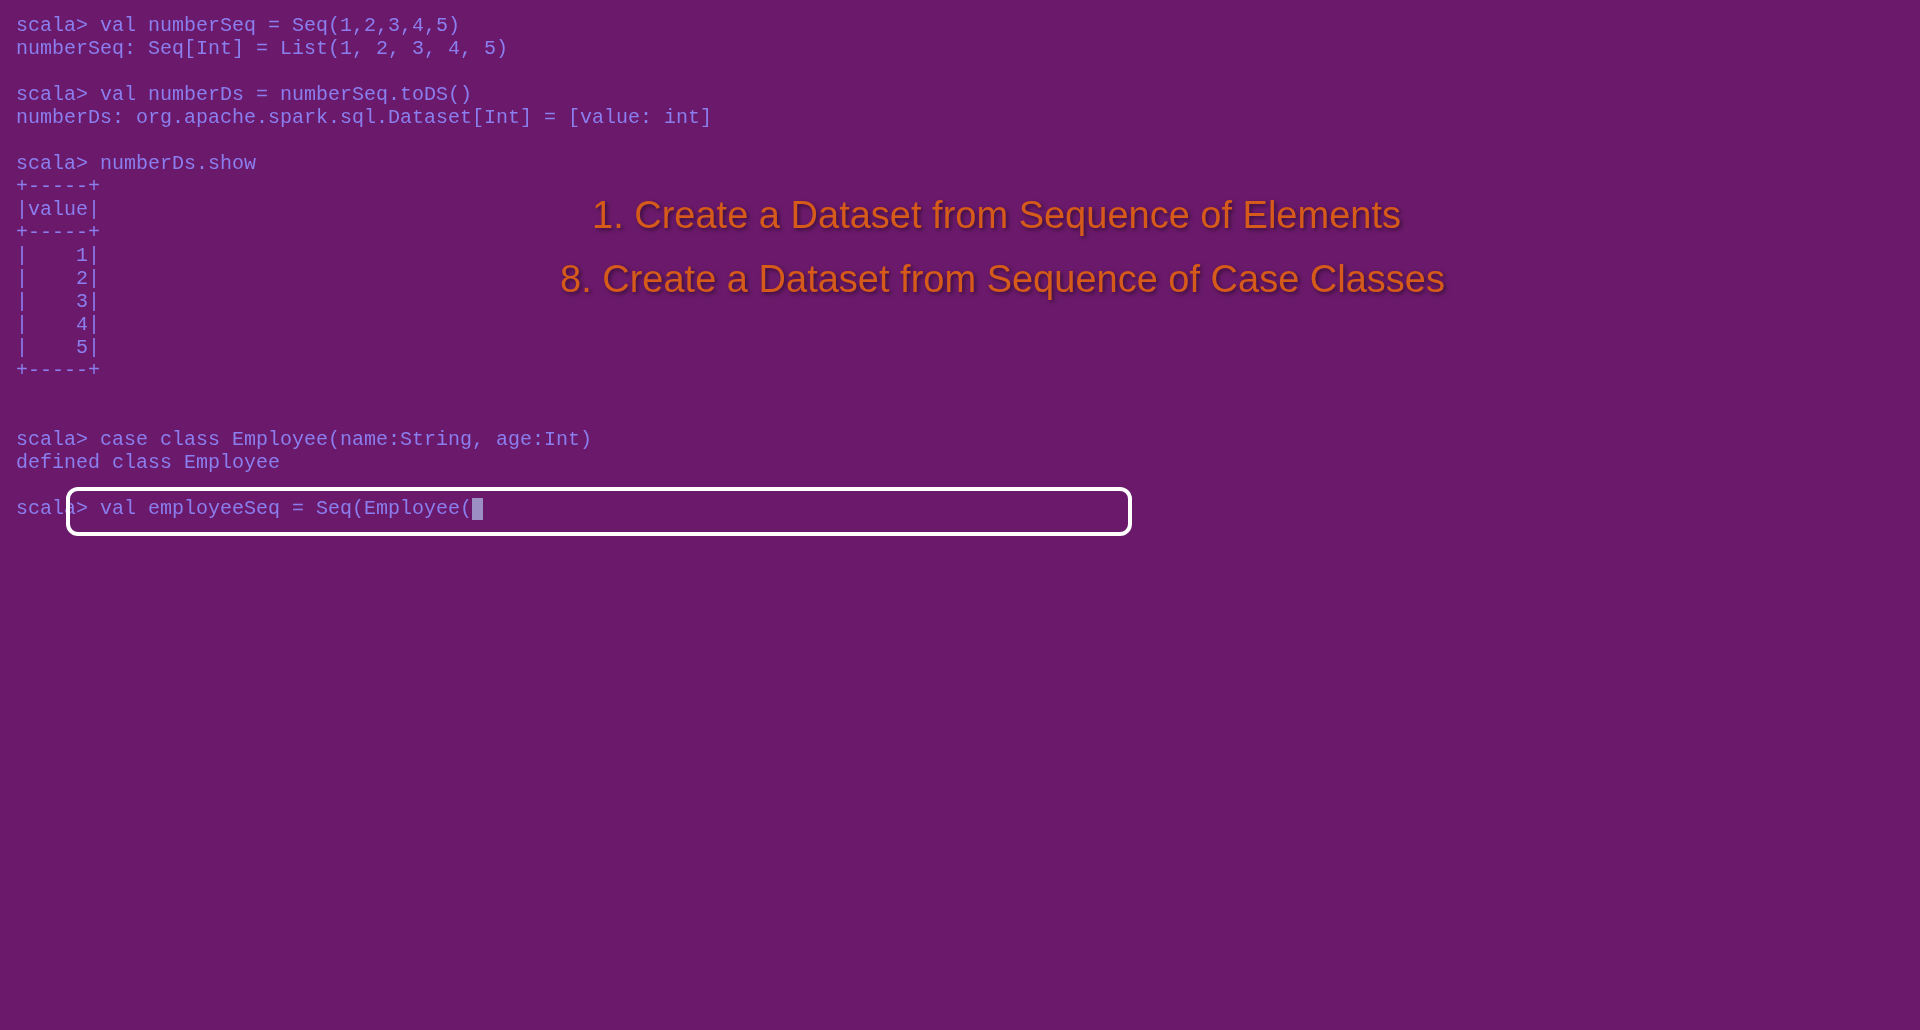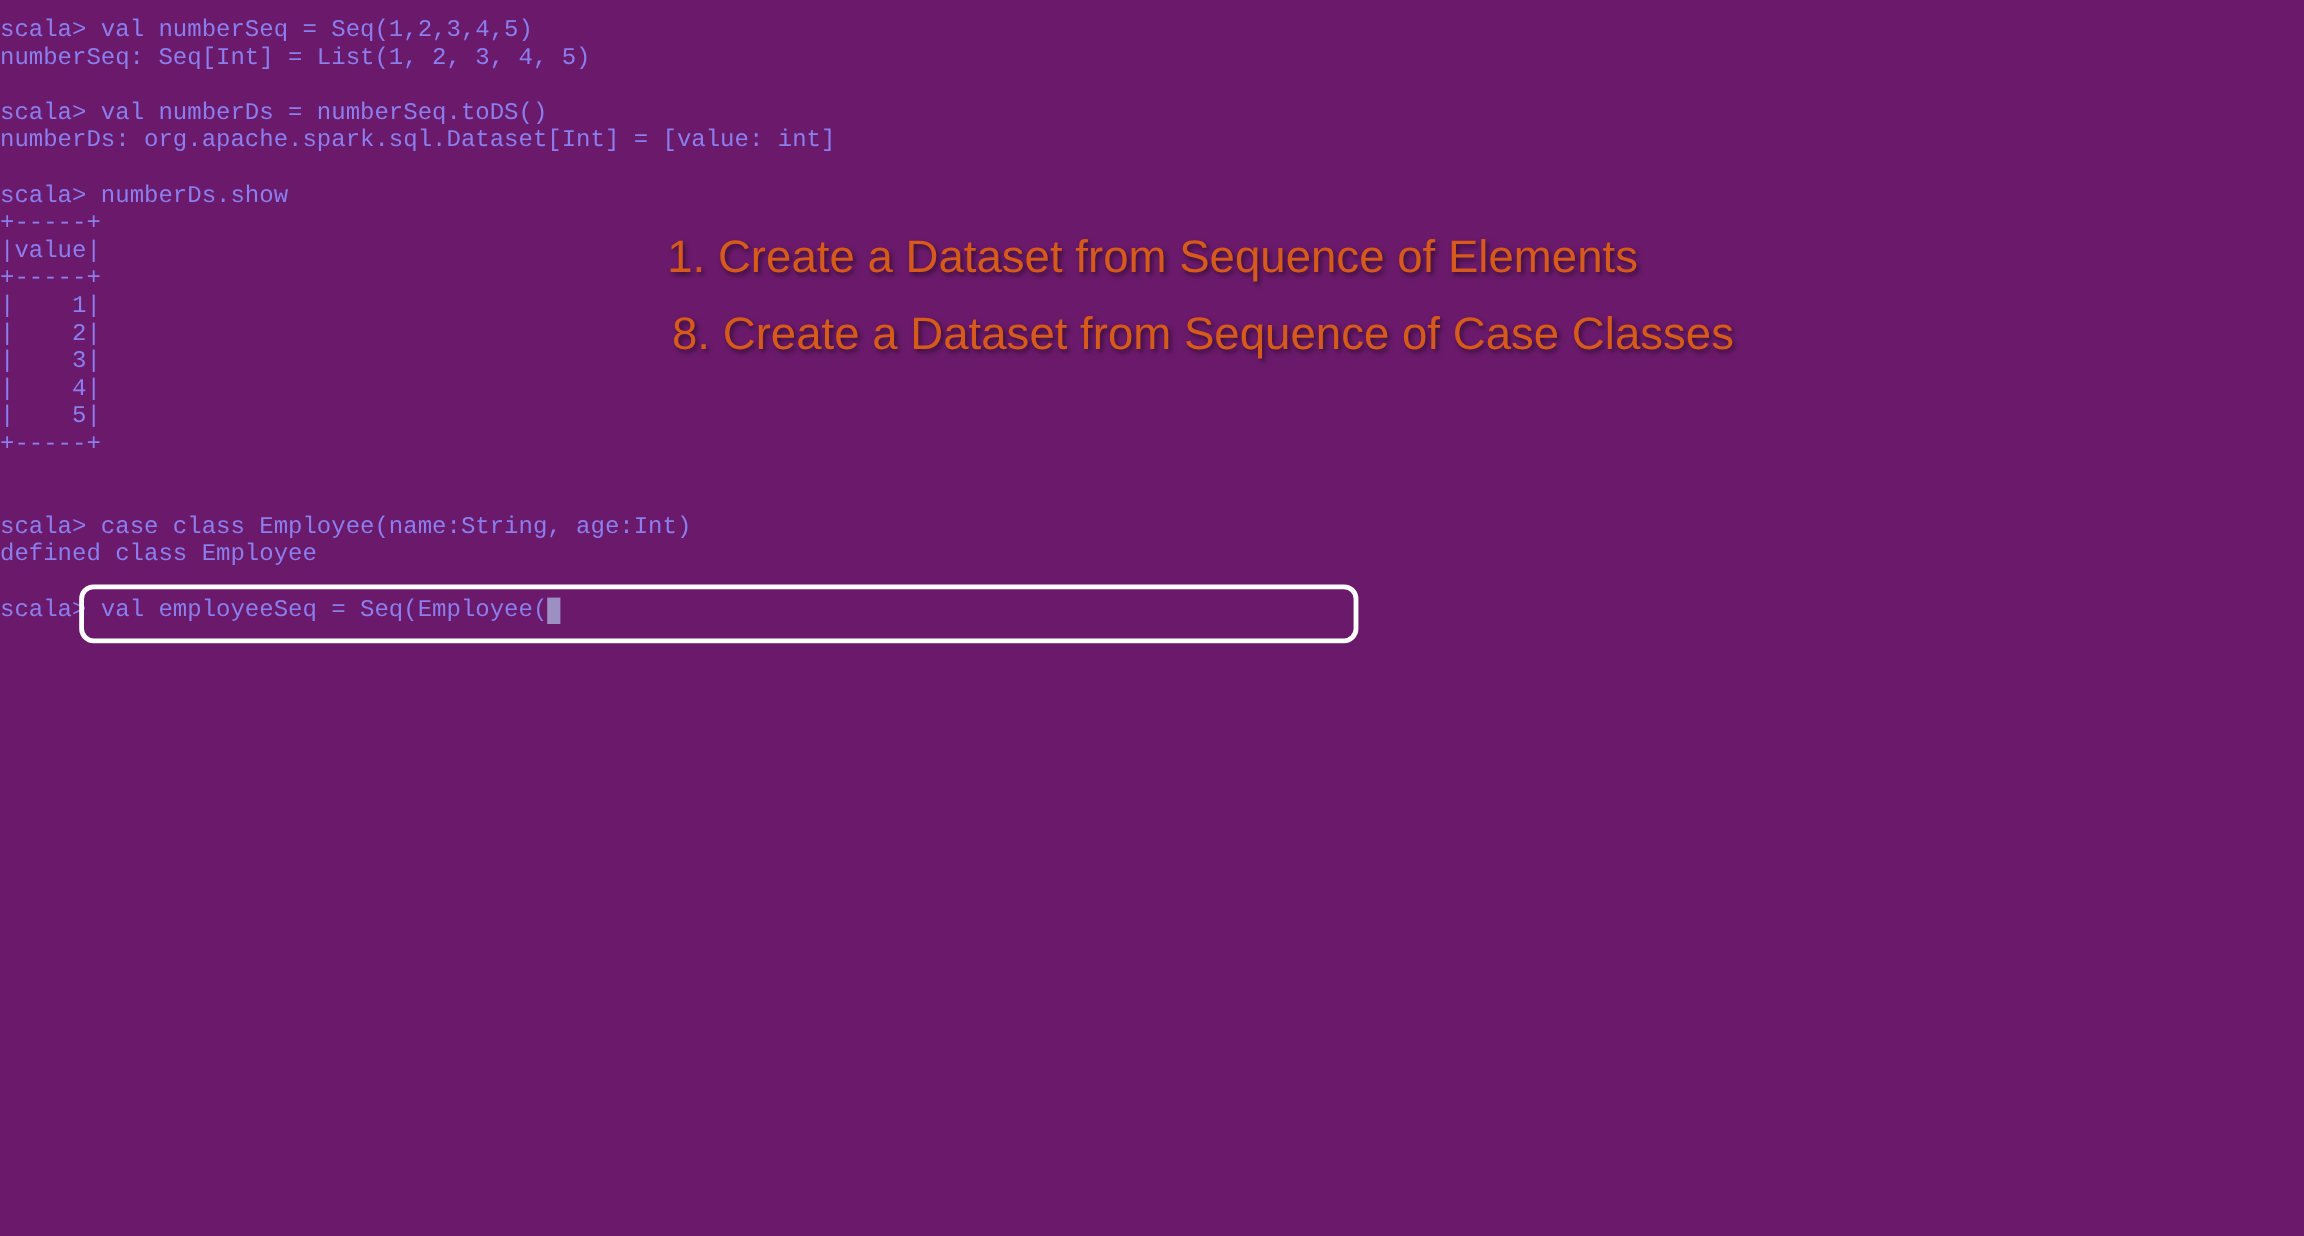--- a/index.html
+++ b/index.html
@@ -17,35 +17,35 @@
       line-height: 23px;
       color: #8b7eef;
       white-space: pre;
       overflow: hidden;
       position: relative;
     }
     
     .terminal-content {
       position: absolute;
       top: 14px;
-      left: 0;
+      left: 16px;
     }
     
     .overlay-text {
       position: absolute;
       font-family: Arial, Helvetica, sans-serif;
       font-size: 38px;
       font-weight: 400;
       color: #d65a1a;
       text-shadow: 2px 2px 4px rgba(0,0,0,0.5);
     }
     
     .overlay-1 {
       top: 204px;
-      left: 556px;
+      left: 592px;
       text-align: right;
     }
     
     .overlay-2 {
       top: 268px;
       left: 560px;
     }
     
     .highlight-box {
       position: absolute;

